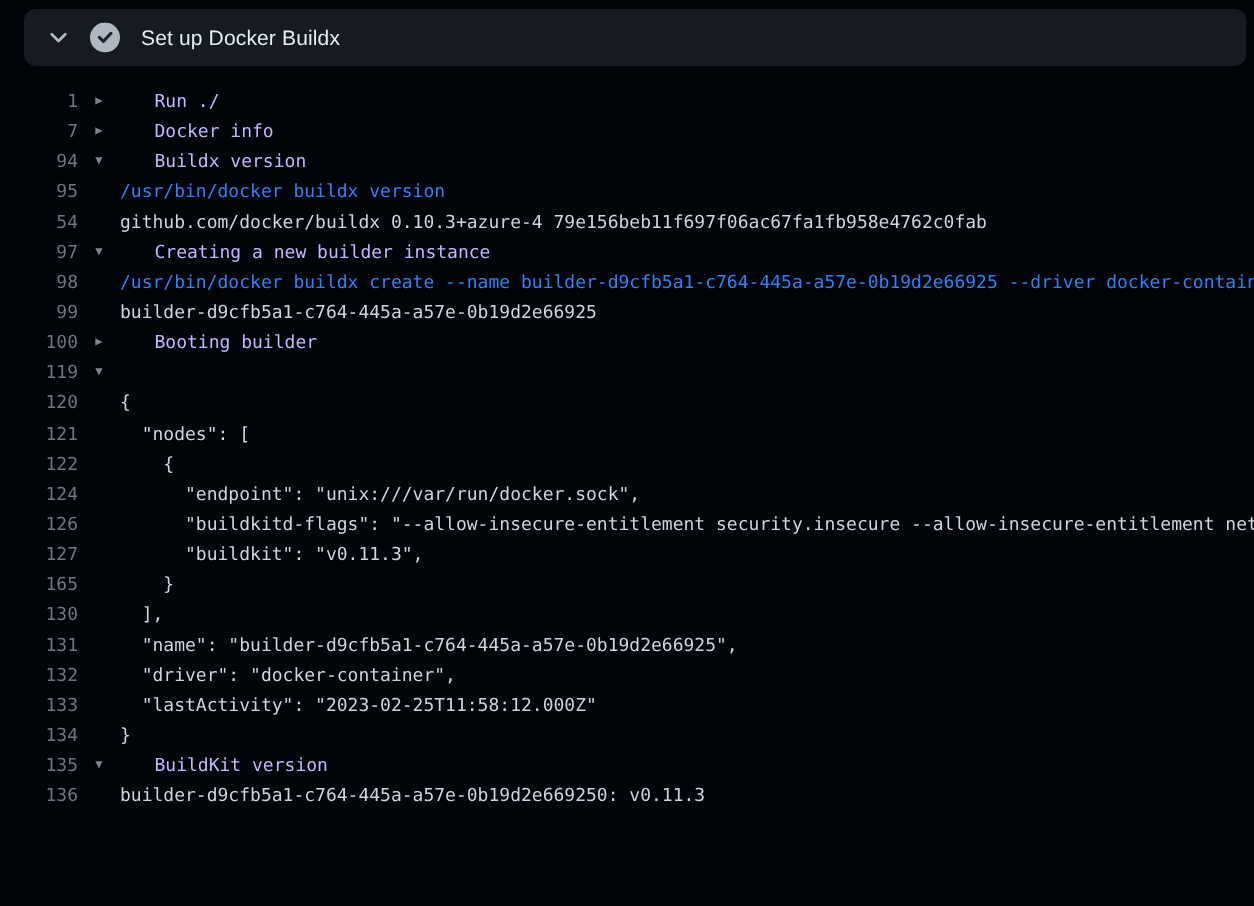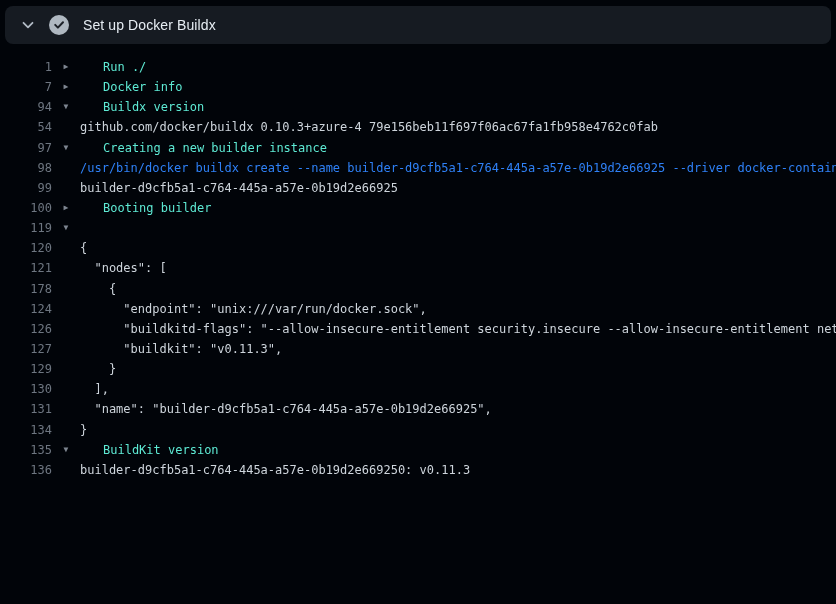--- a/index.html
+++ b/index.html
@@ -7,21 +7,21 @@
     width: 836px; height: 604px;
     overflow: hidden;
     background: #010409;
     font-family: "DejaVu Sans Mono", monospace;
   }
   .panel { width: 836px; height: 604px; position: relative; }
 
   
   .step-header {
     position: absolute;
-    left: 5px; right: 5px; top: 6px;
+    left: 16px; right: 5px; top: 6px;
     height: 38px;
     background: #161b22;
     border-radius: 8px;
     display: flex;
     align-items: center;
     padding: 0 12px;
     cursor: pointer;
   }
   .chev { display: inline-flex; align-items: center; justify-content: center; width: 18px; height: 18px; margin-left: 2px; }
   .status-ic { display: inline-flex; align-items: center; justify-content: center; width: 20px; height: 20px; margin-left: 12px; }
@@ -62,21 +62,21 @@
     width: 28px;
     text-align: center;
     color: #7d8590;
     font-size: 8px;
   }
   .text {
     font-size: 12px;
     color: #ced5dc;
     white-space: pre;
   }
-  .row.group .text { color: #5eead4; padding-left: 23px; }
+  .row.group .text { color: #c4b5fd; padding-left: 23px; }
   .row.group { cursor: pointer; }
   .row.command .text { color: #2f81f7; }
 </style>
 </head>
 <body>
 
 <div class="panel">
 
   <div class="step-header">
     <span class="chev">
@@ -105,20 +105,25 @@
     <span class="caret">▶</span>
     <span class="text">Docker info</span>
   </div>
 
   <div class="row group">
     <a class="num">94</a>
     <span class="caret">▼</span>
     <span class="text">Buildx version</span>
   </div>
 
+  <div class="row command">
+    <a class="num">95</a>
+    <span class="caret"></span>
+    <span class="text">/usr/bin/docker buildx version</span>
+  </div>
 
   <div class="row output">
     <a class="num">54</a>
     <span class="caret"></span>
     <span class="text">github.com/docker/buildx 0.10.3+azure-4 79e156beb11f697f06ac67fa1fb958e4762c0fab</span>
   </div>
 
   <div class="row group">
     <a class="num">97</a>
     <span class="caret">▼</span>
@@ -154,21 +159,21 @@
     <span class="text">{</span>
   </div>
 
   <div class="row output">
     <a class="num">121</a>
     <span class="caret"></span>
     <span class="text">  "nodes": [</span>
   </div>
 
   <div class="row output">
-    <a class="num">178</a>
+    <a class="num">122</a>
     <span class="caret"></span>
     <span class="text">    {</span>
   </div>
 
 
   <div class="row output">
     <a class="num">124</a>
     <span class="caret"></span>
     <span class="text">      "endpoint": "unix:///var/run/docker.sock",</span>
   </div>
@@ -181,38 +186,48 @@
   </div>
 
   <div class="row output">
     <a class="num">127</a>
     <span class="caret"></span>
     <span class="text">      "buildkit": "v0.11.3",</span>
   </div>
 
 
   <div class="row output">
-    <a class="num">129</a>
+    <a class="num">165</a>
     <span class="caret"></span>
     <span class="text">    }</span>
   </div>
 
   <div class="row output">
     <a class="num">130</a>
     <span class="caret"></span>
     <span class="text">  ],</span>
   </div>
 
   <div class="row output">
     <a class="num">131</a>
     <span class="caret"></span>
     <span class="text">  "name": "builder-d9cfb5a1-c764-445a-a57e-0b19d2e66925",</span>
   </div>
 
-
+  <div class="row output">
+    <a class="num">132</a>
+    <span class="caret"></span>
+    <span class="text">  "driver": "docker-container",</span>
+  </div>
+
+  <div class="row output">
+    <a class="num">133</a>
+    <span class="caret"></span>
+    <span class="text">  "lastActivity": "2023-02-25T11:58:12.000Z"</span>
+  </div>
 
   <div class="row output">
     <a class="num">134</a>
     <span class="caret"></span>
     <span class="text">}</span>
   </div>
 
   <div class="row group">
     <a class="num">135</a>
     <span class="caret">▼</span>

